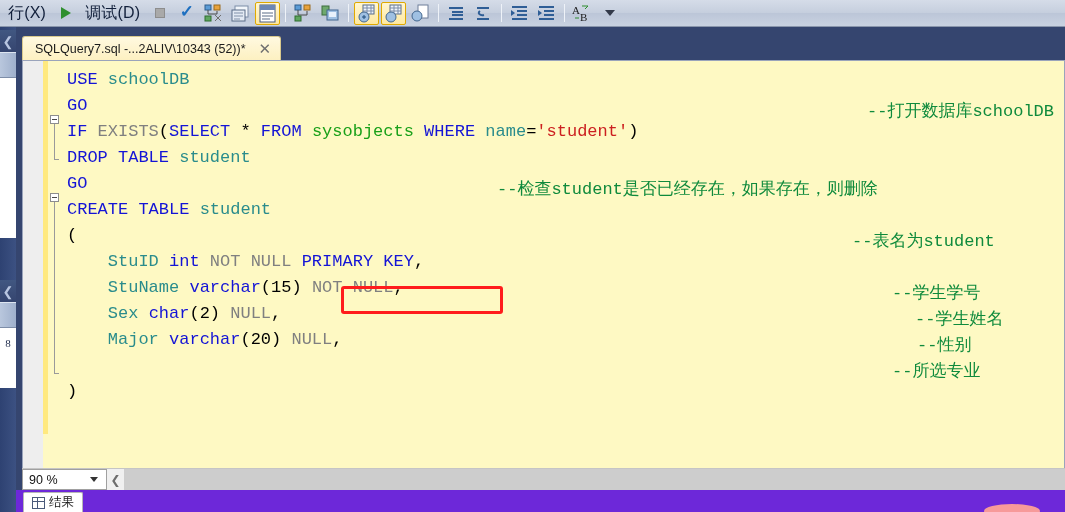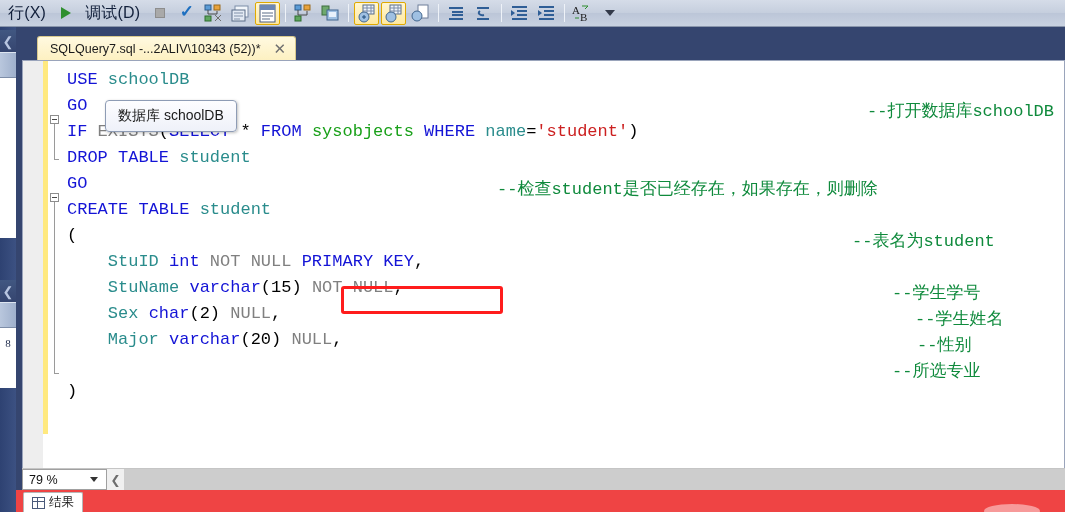--- a/index.html
+++ b/index.html
@@ -104,21 +104,21 @@
   
   .doc-area {
     position: absolute;
     left: 16px; top: 27px;
     width: 1049px; height: 485px;
     background: #35456f;
   }
   .tab-strip {
     position: absolute; left: 6px; top: 9px;
     height: 25px;
-    display: flex; align-items: flex-start; margin-left: 15px;
+    display: flex; align-items: flex-start;
   }
   .doc-tab {
     height: 25px;
     background: linear-gradient(to bottom,#fff9e0,#fdf0c0);
     border: 1px solid #d9c98d;
     border-bottom: none;
     border-radius: 3px 3px 0 0;
     display: flex; align-items: center;
     padding: 0 6px 0 12px;
     gap: 10px;
@@ -129,21 +129,21 @@
   .doc-tab-close {
     font-size: 15px; color: #6f6f6f;
     line-height: 1; padding: 0 3px 2px 3px;
   }
 
   
   .editor-shell {
     position: absolute;
     left: 6px; top: 33px;
     width: 1043px; height: 445px;
-    background: #ffffff;
+    background: #fef9c3;
     border: 1px solid #9aa4bb;
   }
   .gutter-grey {
     position: absolute; left: 0; top: 0;
     width: 20px; height: 100%;
     background: #eeeeee;
     border-right: 1px solid #eeeeee;
   }
   .change-bar {
     position: absolute; left: 20px; top: 0;
@@ -250,21 +250,21 @@
   .hscroll-track {
     flex: 1;
     background: #cdcdcd;
   }
 
   
   .results-bar {
     position: absolute;
     left: 16px; bottom: 0;
     width: 1049px; height: 22px;
-    background: #ef4444;
+    background: #6d28d9;
   }
   .results-tab {
     position: absolute; left: 7px; top: 2px;
     height: 20px;
     background: #ffffff;
     border: 1px solid #b7b7b7;
     border-bottom: none;
     border-radius: 2px 2px 0 0;
     display: flex; align-items: center;
     gap: 4px; padding: 0 8px;
@@ -468,28 +468,25 @@
 
         <div class="fold-box" style="top:132px;left:2px;"></div>
         <div class="fold-line" style="top:141px;left:6px;height:172px;"></div>
         <div class="fold-foot" style="top:312px;left:6px;"></div>
       </div>
 
       <div class="code" id="code-root"><div class="ln"><span class="kw">USE </span><span class="id">schoolDB</span><span class="cmt rem" style="left: 800px; top: 0px;">--打开数据库schoolDB</span></div><div class="ln"><span class="kw">GO</span></div><div class="ln"><span class="kw">IF </span><span class="kwg">EXISTS</span><span class="plain">(</span><span class="kw">SELECT</span><span class="plain"> * </span><span class="kw">FROM </span><span class="fn">sysobjects</span><span class="plain"> </span><span class="kw">WHERE </span><span class="id">name</span><span class="plain">=</span><span class="str">'student'</span><span class="plain">)</span></div><div class="ln"><span class="kw">DROP TABLE </span><span class="id">student</span><span class="cmt rem" style="left: 430px; top: 0px;">--检查student是否已经存在，如果存在，则删除</span></div><div class="ln"><span class="kw">GO</span></div><div class="ln"><span class="kw">CREATE TABLE </span><span class="id">student</span><span class="cmt rem" style="left: 785px; top: 0px;">--表名为student</span></div><div class="ln"><span class="plain">(</span></div><div class="ln"><span class="plain">    </span><span class="id">StuID </span><span class="kw">int </span><span class="kwg">NOT NULL </span><span class="kw">PRIMARY KEY</span><span class="plain">,</span><span class="cmt rem" style="left: 825px; top: 0px;">--学生学号</span></div><div class="ln"><span class="plain">    </span><span class="id">StuName </span><span class="kw">varchar</span><span class="plain">(15) </span><span class="kwg">NOT NULL</span><span class="plain">,</span><span class="cmt rem" style="left: 848px; top: 0px;">--学生姓名</span></div><div class="ln"><span class="plain">    </span><span class="id">Sex </span><span class="kw">char</span><span class="plain">(2) </span><span class="kwg">NULL</span><span class="plain">,</span><span class="cmt rem" style="left: 850px; top: 0px;">--性别</span></div><div class="ln"><span class="plain">    </span><span class="id">Major </span><span class="kw">varchar</span><span class="plain">(20) </span><span class="kwg">NULL</span><span class="plain">,</span><span class="cmt rem" style="left: 825px; top: 0px;">--所选专业</span></div><div class="ln"></div><div class="ln"><span class="plain">)</span></div></div>
 
       <div class="redbox" id="annotation-box" style="left: 318px; top: 225px; width: 162px; height: 28px; border-color: rgb(255, 28, 28);"></div>
 
-      <div class="tooltip" style="left:82px;top:39px;">
-        <span>数据库 schoolDB</span>
-      </div>
     </div>
 
     <div class="zoom-bar">
       <div class="zoom-combo">
-        <span>79 %</span>
+        <span>90 %</span>
         <span class="caret"></span>
       </div>
       <div class="hscroll-left">
         <span>❮</span>
       </div>
       <div class="hscroll-track"></div>
     </div>
   </div>
 
   <div class="results-bar">

